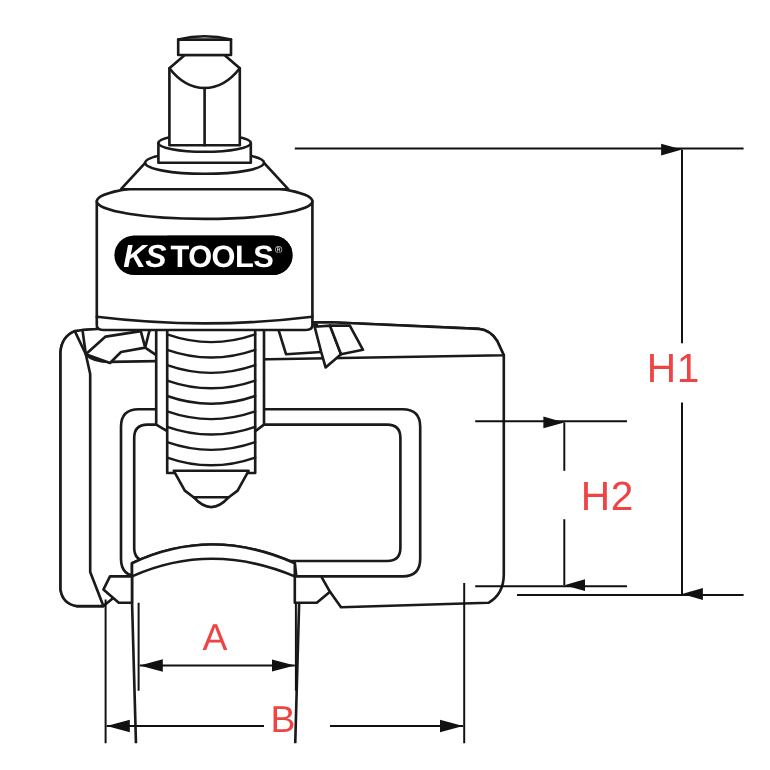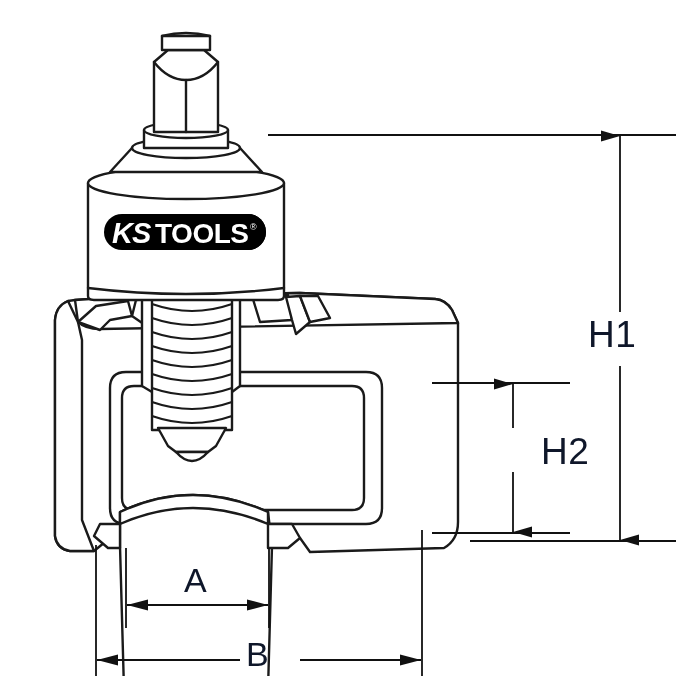--- a/index.html
+++ b/index.html
@@ -22,35 +22,34 @@
     position: absolute;
     left: 0;
     top: 0;
     width: 700px;
     height: 700px;
   }
   .dim-label {
     position: absolute;
     font-family: "Liberation Sans", sans-serif;
     font-weight: 400;
-    color: #0f172a;
+    color: #ef4444;
     white-space: nowrap;
     line-height: 1;
     letter-spacing: 0.5px;
   }
   #label-h1 {
     left: 588px;
     top: 316px;
     font-size: 37px;
   }
   #label-h2 {
     left: 528px;
     top: 433px;
     font-size: 37px;
-    margin-left: 13px;
   }
   #label-a {
     left: 184px;
     top: 563px;
     font-size: 34px;
   }
   #label-b {
     left: 246px;
     top: 637px;
     font-size: 34px;

